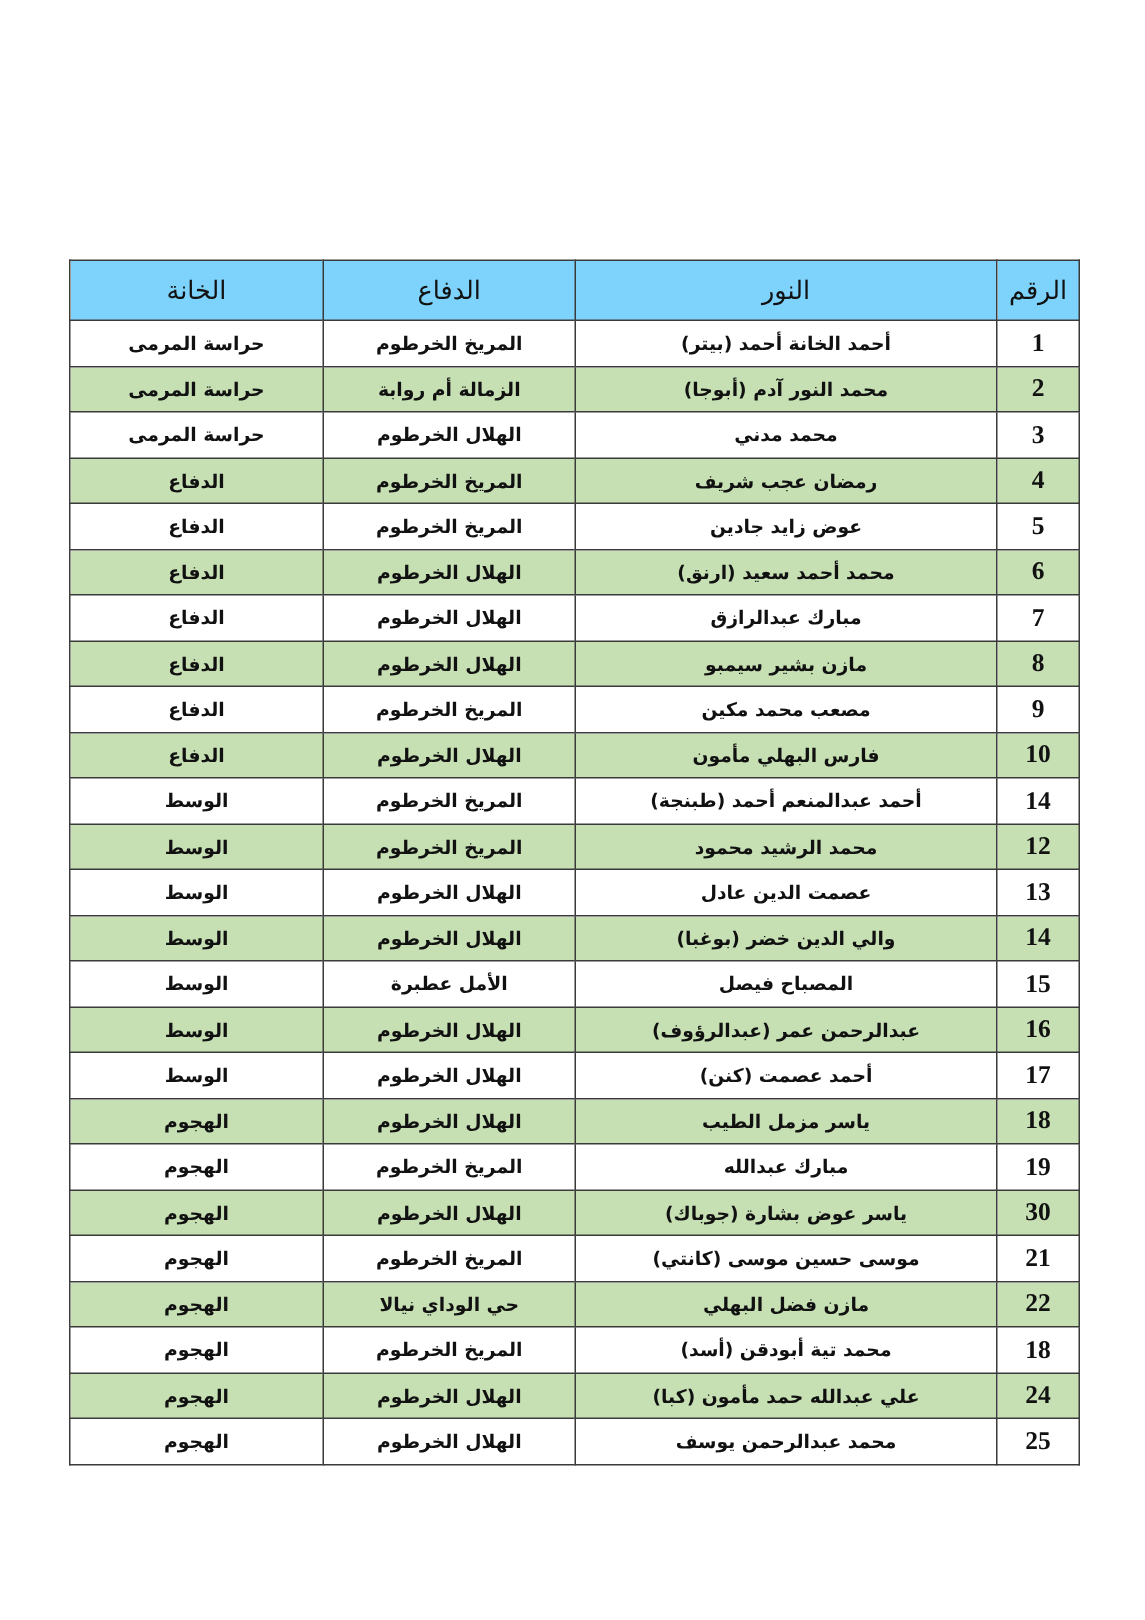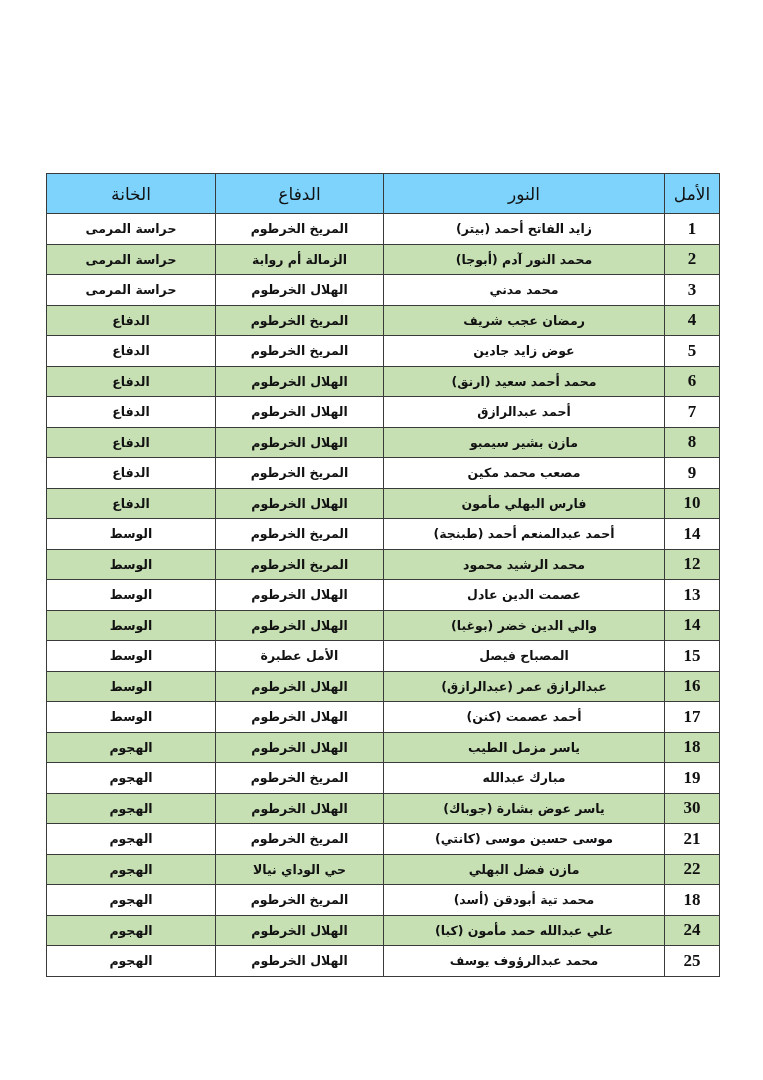--- a/index.html
+++ b/index.html
@@ -34,30 +34,30 @@
 
 <table class="roster-table">
   <colgroup>
     <col class="c-num">
       <col class="c-player">
       <col class="c-club">
       <col class="c-pos">
   </colgroup>
   <thead>
     <tr>
-      <th>الأمل</th>
+      <th>الرقم</th>
       <th>النور</th>
       <th>الدفاع</th>
       <th>الخانة</th>
     </tr>
   </thead>
   <tbody id="roster-body">
       <tr>
         <td class="num">1</td>
-        <td>زايد الفاتح أحمد (بيتر)</td>
+        <td>أحمد الخانة أحمد (بيتر)</td>
         <td>المريخ الخرطوم</td>
         <td>حراسة المرمى</td>
       </tr>
       <tr class="alt">
         <td class="num">2</td>
         <td>محمد النور آدم (أبوجا)</td>
         <td>الزمالة أم روابة</td>
         <td>حراسة المرمى</td>
       </tr>
       <tr>
@@ -79,21 +79,21 @@
         <td>الدفاع</td>
       </tr>
       <tr class="alt">
         <td class="num">6</td>
         <td>محمد أحمد سعيد (ارنق)</td>
         <td>الهلال الخرطوم</td>
         <td>الدفاع</td>
       </tr>
       <tr>
         <td class="num">7</td>
-        <td>أحمد عبدالرازق</td>
+        <td>مبارك عبدالرازق</td>
         <td>الهلال الخرطوم</td>
         <td>الدفاع</td>
       </tr>
       <tr class="alt">
         <td class="num">8</td>
         <td>مازن بشير سيمبو</td>
         <td>الهلال الخرطوم</td>
         <td>الدفاع</td>
       </tr>
       <tr>
@@ -133,21 +133,21 @@
         <td>الوسط</td>
       </tr>
       <tr>
         <td class="num">15</td>
         <td>المصباح فيصل</td>
         <td>الأمل عطبرة</td>
         <td>الوسط</td>
       </tr>
       <tr class="alt">
         <td class="num">16</td>
-        <td>عبدالرازق عمر (عبدالرازق)</td>
+        <td>عبدالرحمن عمر (عبدالرؤوف)</td>
         <td>الهلال الخرطوم</td>
         <td>الوسط</td>
       </tr>
       <tr>
         <td class="num">17</td>
         <td>أحمد عصمت (كنن)</td>
         <td>الهلال الخرطوم</td>
         <td>الوسط</td>
       </tr>
       <tr class="alt">
@@ -187,18 +187,18 @@
         <td>الهجوم</td>
       </tr>
       <tr class="alt">
         <td class="num">24</td>
         <td>علي عبدالله حمد مأمون (كبا)</td>
         <td>الهلال الخرطوم</td>
         <td>الهجوم</td>
       </tr>
       <tr>
         <td class="num">25</td>
-        <td>محمد عبدالرؤوف يوسف</td>
+        <td>محمد عبدالرحمن يوسف</td>
         <td>الهلال الخرطوم</td>
         <td>الهجوم</td>
       </tr>
     </tbody>
 </table>
 
 </body></html>

